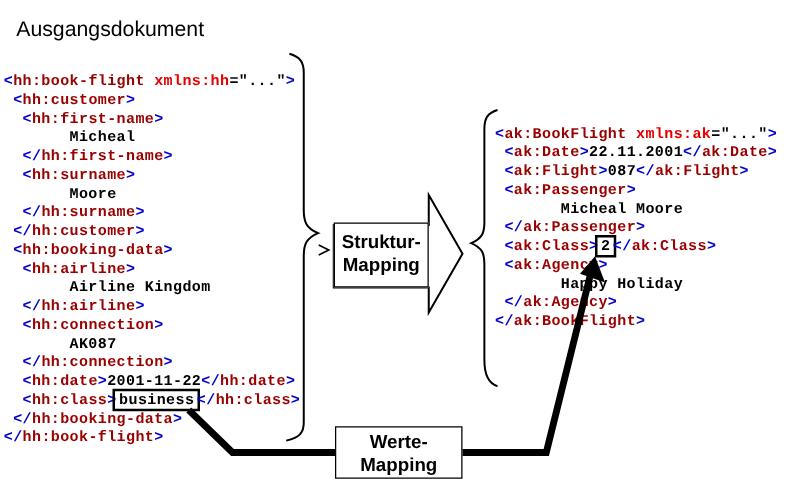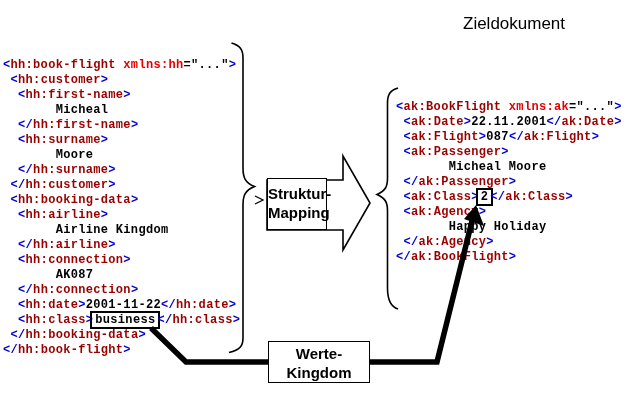--- a/index.html
+++ b/index.html
@@ -34,29 +34,29 @@
   }
 
   #overlay { position:absolute; left:0; top:0; z-index:4; pointer-events:none; }
 
   .map-box {
     position:absolute; z-index:5; background:#fff; border:1.6px solid #000;
     font-family:"Liberation Sans", sans-serif; font-weight:700;
     font-size:15px; line-height:19px; text-align:center;
     white-space:pre-line; color:#000; box-sizing:border-box;
   }
-  #structure-box { left:267px; top:178px; width:60px; height:52px; padding-top:5px; }
+  #structure-box { left:267px; top:178px; width:76px; height:52px; padding-top:5px; }
   #value-box     { left:268px; top:341px; width:102px; height:42px; padding-top:2px; }
 </style>
 </head>
 <body>
 
 <div id="canvas">
 
-  <div id="target-title" class="doc-title">Zieldokument</div>
+  <div id="source-title" class="doc-title">Ausgangsdokument</div>
 
   <div id="source-code" class="code"><div class="code-line"><span class="br">&lt;</span><span class="tag">hh:book-flight</span><span class="attr"> xmlns:hh</span><span class="val">="..."</span><span class="br">&gt;</span></div><div class="code-line"><span class="txt"> </span><span class="br">&lt;</span><span class="tag">hh:customer</span><span class="br">&gt;</span></div><div class="code-line"><span class="txt">  </span><span class="br">&lt;</span><span class="tag">hh:first-name</span><span class="br">&gt;</span></div><div class="code-line"><span class="txt">       Micheal</span></div><div class="code-line"><span class="txt">  </span><span class="br">&lt;</span><span class="sl">/</span><span class="tag">hh:first-name</span><span class="br">&gt;</span></div><div class="code-line"><span class="txt">  </span><span class="br">&lt;</span><span class="tag">hh:surname</span><span class="br">&gt;</span></div><div class="code-line"><span class="txt">       Moore</span></div><div class="code-line"><span class="txt">  </span><span class="br">&lt;</span><span class="sl">/</span><span class="tag">hh:surname</span><span class="br">&gt;</span></div><div class="code-line"><span class="txt"> </span><span class="br">&lt;</span><span class="sl">/</span><span class="tag">hh:customer</span><span class="br">&gt;</span></div><div class="code-line"><span class="txt"> </span><span class="br">&lt;</span><span class="tag">hh:booking-data</span><span class="br">&gt;</span></div><div class="code-line"><span class="txt">  </span><span class="br">&lt;</span><span class="tag">hh:airline</span><span class="br">&gt;</span></div><div class="code-line"><span class="txt">       Airline Kingdom</span></div><div class="code-line"><span class="txt">  </span><span class="br">&lt;</span><span class="sl">/</span><span class="tag">hh:airline</span><span class="br">&gt;</span></div><div class="code-line"><span class="txt">  </span><span class="br">&lt;</span><span class="tag">hh:connection</span><span class="br">&gt;</span></div><div class="code-line"><span class="txt">       AK087</span></div><div class="code-line"><span class="txt">  </span><span class="br">&lt;</span><span class="sl">/</span><span class="tag">hh:connection</span><span class="br">&gt;</span></div><div class="code-line"><span class="txt">  </span><span class="br">&lt;</span><span class="tag">hh:date</span><span class="br">&gt;</span><span class="txt">2001-11-22</span><span class="br">&lt;</span><span class="sl">/</span><span class="tag">hh:date</span><span class="br">&gt;</span></div><div class="code-line"><span class="txt">  </span><span class="br">&lt;</span><span class="tag">hh:class</span><span class="br">&gt;</span><span class="txt boxed">business</span><span class="br">&lt;</span><span class="sl">/</span><span class="tag">hh:class</span><span class="br">&gt;</span></div><div class="code-line"><span class="txt"> </span><span class="br">&lt;</span><span class="sl">/</span><span class="tag">hh:booking-data</span><span class="br">&gt;</span></div><div class="code-line"><span class="br">&lt;</span><span class="sl">/</span><span class="tag">hh:book-flight</span><span class="br">&gt;</span></div></div>
   <div id="target-code" class="code"><div class="code-line"><span class="br">&lt;</span><span class="tag">ak:BookFlight</span><span class="attr"> xmlns:ak</span><span class="val">="..."</span><span class="br">&gt;</span></div><div class="code-line"><span class="txt"> </span><span class="br">&lt;</span><span class="tag">ak:Date</span><span class="br">&gt;</span><span class="txt">22.11.2001</span><span class="br">&lt;</span><span class="sl">/</span><span class="tag">ak:Date</span><span class="br">&gt;</span></div><div class="code-line"><span class="txt"> </span><span class="br">&lt;</span><span class="tag">ak:Flight</span><span class="br">&gt;</span><span class="txt">087</span><span class="br">&lt;</span><span class="sl">/</span><span class="tag">ak:Flight</span><span class="br">&gt;</span></div><div class="code-line"><span class="txt"> </span><span class="br">&lt;</span><span class="tag">ak:Passenger</span><span class="br">&gt;</span></div><div class="code-line"><span class="txt">       Micheal Moore</span></div><div class="code-line"><span class="txt"> </span><span class="br">&lt;</span><span class="sl">/</span><span class="tag">ak:Passenger</span><span class="br">&gt;</span></div><div class="code-line"><span class="txt"> </span><span class="br">&lt;</span><span class="tag">ak:Class</span><span class="br">&gt;</span><span class="txt boxed">2</span><span class="br">&lt;</span><span class="sl">/</span><span class="tag">ak:Class</span><span class="br">&gt;</span></div><div class="code-line"><span class="txt"> </span><span class="br">&lt;</span><span class="tag">ak:Agency</span><span class="br">&gt;</span></div><div class="code-line"><span class="txt">       Happy Holiday</span></div><div class="code-line"><span class="txt"> </span><span class="br">&lt;</span><span class="sl">/</span><span class="tag">ak:Agency</span><span class="br">&gt;</span></div><div class="code-line"><span class="br">&lt;</span><span class="sl">/</span><span class="tag">ak:BookFlight</span><span class="br">&gt;</span></div></div>
 
   <svg id="overlay" width="640" height="400" viewBox="0 0 640 400">
 
     <path d="M 231.5 43 C 240 45.5, 243 49.5, 243 58
              L 243 168 C 243 177.5, 245 182.5, 254.5 186.5
              C 245 190.5, 243 195.5, 243 205
              L 243 338 C 243 346, 240 350, 229 352.5" fill="none" stroke="#000" stroke-width="1.6"></path>
@@ -70,15 +70,15 @@
 
     <polygon points="267,180 343,180 343,156 370,203 343,250 343,230 267,230" fill="#fff" stroke="#000" stroke-width="1.6"></polygon>
 
     <polyline points="151,328 186,362 437,362 472,221" fill="none" stroke="#000" stroke-width="5.5"></polyline>
     <polygon points="476,205 484,226 464,219" fill="#000"></polygon>
   </svg>
 
   <div id="structure-box" class="map-box">Struktur-
 Mapping</div>
   <div id="value-box" class="map-box">Werte-
-Kingdom</div>
+Mapping</div>
 
 </div>
 
 </body></html>

